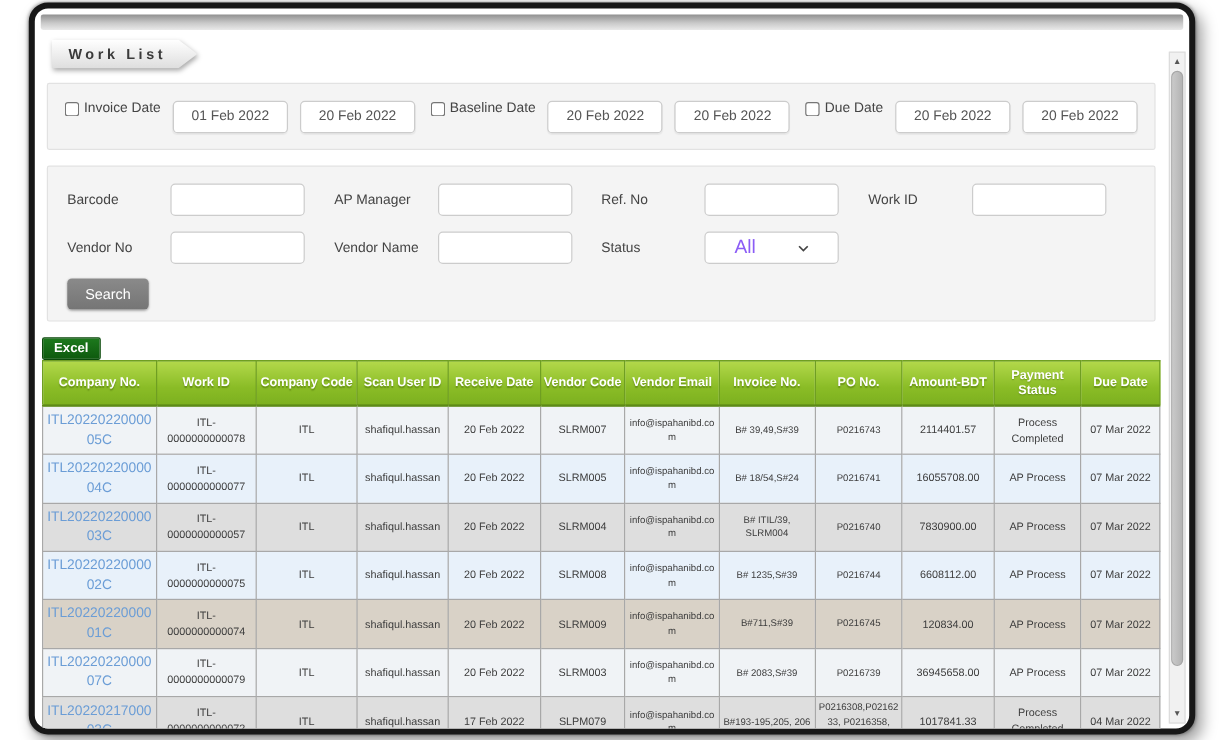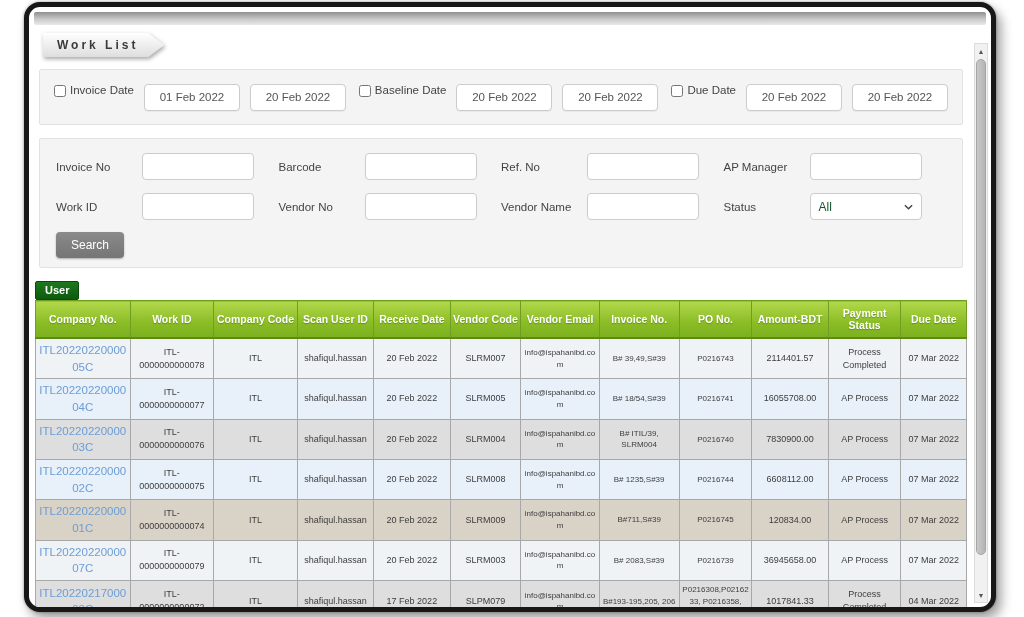--- a/index.html
+++ b/index.html
@@ -44,22 +44,22 @@
   .bar2 { top:131px; height:130px; padding:14px 16px 10px 16px; }
   .fgrid { display:grid; grid-template-columns:repeat(4,1fr); row-gap:13px; }
   .fcell { display:flex; align-items:center; }
   .flabel { width:86px; font-size:11.5px; color:#444; }
   .ftext {
     width:112px; height:27px; background:#fff; border:1px solid #ccc; border-radius:4px;
     font-size:11.5px; padding:0 6px; color:#333; font-family:"Liberation Sans",sans-serif;
   }
   .fselect {
     width:112px; height:27px; background:#fff; border:1px solid #ccc; border-radius:4px;
-    display:flex; align-items:center; justify-content:space-between; padding:0 8px;
-    font-size:12px; color:#14532d; cursor:pointer;
+    display:flex; align-items:center; justify-content:space-between; padding:0 24px;
+    font-size:16px; color:#8b5cf6; cursor:pointer;
   }
   .search-btn {
     margin-top:12px; display:inline-block; padding:6px 15px;
     background:linear-gradient(#8a8a8a,#757575); color:#fff; font-size:12px;
     border:none; border-radius:4px; font-family:"Liberation Sans",sans-serif; cursor:pointer;
     box-shadow:0 1px 2px rgba(0,0,0,.3);
   }
 
   
   .excel-btn {
@@ -138,33 +138,29 @@
         <span>Due Date</span>
       </label>
       <input class="datebox" value="20 Feb 2022" style="">
       <input class="datebox" value="20 Feb 2022" style="">
     </div>
   </div>
 
   <div class="bar bar2">
     <div class="fgrid">
       <div class="fcell">
-        <span class="flabel">Invoice No</span>
-        <input class="ftext" value="" style="">
-      </div>
-      <div class="fcell">
         <span class="flabel">Barcode</span>
         <input class="ftext" value="" style="">
       </div>
       <div class="fcell">
+        <span class="flabel">AP Manager</span>
+        <input class="ftext" value="" style="">
+      </div>
+      <div class="fcell">
         <span class="flabel">Ref. No</span>
-        <input class="ftext" value="" style="">
-      </div>
-      <div class="fcell">
-        <span class="flabel">AP Manager</span>
         <input class="ftext" value="" style="">
       </div>
       <div class="fcell">
         <span class="flabel">Work ID</span>
         <input class="ftext" value="" style="">
       </div>
       <div class="fcell">
         <span class="flabel">Vendor No</span>
         <input class="ftext" value="" style="">
       </div>
@@ -178,21 +174,21 @@
           <span>All</span>
           <svg class="chev" viewBox="0 0 10 6">
               <path d="M1 1 L5 5 L9 1" fill="none" stroke="#444" stroke-width="1.6"></path>
             </svg>
         </div>
       </div>
     </div>
     <button class="search-btn">Search</button>
   </div>
 
-  <button class="excel-btn">User</button>
+  <button class="excel-btn">Excel</button>
 
   <div class="tablewrap">
     <table>
       <thead>
           <tr id="thead-row">
             <th class="col-0">Company No.</th>
             <th class="col-1">Work ID</th>
             <th class="col-2">Company Code</th>
             <th class="col-3">Scan User ID</th>
             <th class="col-4">Receive Date</th>
@@ -221,29 +217,29 @@
             <td class="col-11">07 Mar 2022</td>
           </tr>
           <tr class="variant-blue">
             <td class="col-0"><span class="link">ITL2022022000004C</span></td>
             <td class="col-1">ITL-0000000000077</td>
             <td class="col-2">ITL</td>
             <td class="col-3">shafiqul.hassan</td>
             <td class="col-4">20 Feb 2022</td>
             <td class="col-5">SLRM005</td>
             <td class="col-6">info@ispahanibd.com</td>
-            <td class="col-7">B# 18/54,S#39</td>
+            <td class="col-7">B# 18/54,S#24</td>
             <td class="col-8">P0216741</td>
             <td class="col-9">16055708.00</td>
             <td class="col-10">AP Process</td>
             <td class="col-11">07 Mar 2022</td>
           </tr>
           <tr class="variant-gray">
             <td class="col-0"><span class="link">ITL2022022000003C</span></td>
-            <td class="col-1">ITL-0000000000076</td>
+            <td class="col-1">ITL-0000000000057</td>
             <td class="col-2">ITL</td>
             <td class="col-3">shafiqul.hassan</td>
             <td class="col-4">20 Feb 2022</td>
             <td class="col-5">SLRM004</td>
             <td class="col-6">info@ispahanibd.com</td>
             <td class="col-7">B# ITIL/39, SLRM004</td>
             <td class="col-8">P0216740</td>
             <td class="col-9">7830900.00</td>
             <td class="col-10">AP Process</td>
             <td class="col-11">07 Mar 2022</td>

